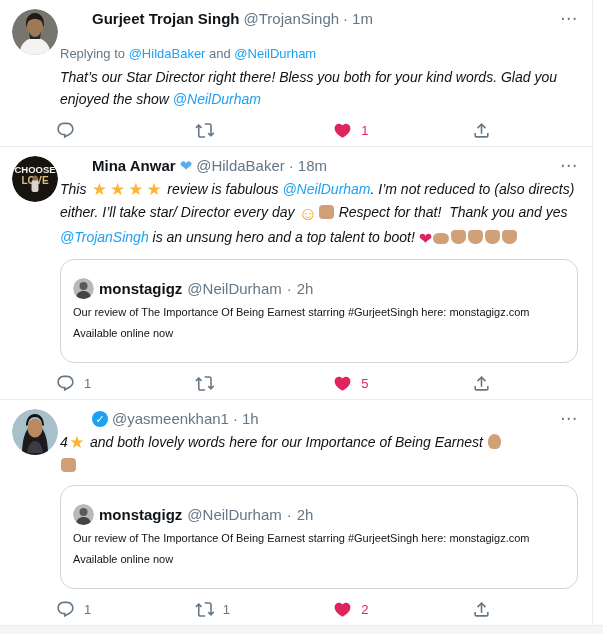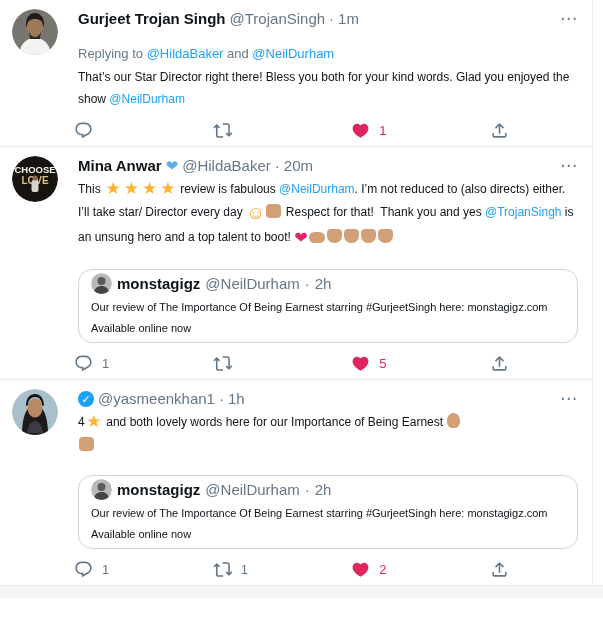--- a/index.html
+++ b/index.html
@@ -1,42 +1,42 @@
 <!DOCTYPE html>
 <html><head>
 <meta charset="utf-8">
 <style>
   html,body{margin:0;padding:0;width:603px;height:634px;overflow:hidden;background:#fff;
     font-family:"Liberation Sans","DejaVu Sans",sans-serif;color:#0f1419;}
   .timeline{width:592px;border-right:1px solid #e6ecf0;background:#fff;}
   .tweet{position:relative;display:flex;padding:9px 14px 6px 12px;border-bottom:1px solid #e6ecf0;}
-  .avatar{flex:0 0 46px;margin-right:20px;text-decoration:underline;}
+  .avatar{flex:0 0 46px;margin-right:2px;text-decoration:underline;}
   .avatar svg{display:block;border-radius:50%;}
   .content{flex:1;min-width:0;}
-  .header{display:flex;align-items:center;gap:4px;font-size:15px;line-height:20px;white-space:nowrap;}
+  .header{display:flex;align-items:center;gap:4px;font-size:15px;line-height:20px;white-space:nowrap;margin-left:32px;}
   .name{font-weight:700;color:#0f1419;}
   .meta{color:#657786;}
   .more{position:absolute;top:8px;right:14px;color:#657786;font-size:17px;letter-spacing:1px;cursor:pointer;}
   .replying{font-size:13px;line-height:21px;margin-top:14px;color:#657786;}
-  .body{font-size:12px;line-height:22px;margin-top:2px;word-wrap:break-word;}
+  .body{font-size:14px;line-height:22px;margin-top:2px;word-wrap:break-word;font-style:italic;}
   .tlink{color:#1da1f2;cursor:pointer;}
   .emoji{display:inline-block;vertical-align:-2px;}
   .e-star::before{content:"★";color:#ffb32e;font-size:17px;}
   .e-star{margin:0 1.5px;vertical-align:-1px;}
   .e-red-heart::before{content:"❤";color:#e0245e;font-size:16px;}
   .e-blue-heart::before{content:"❤";color:#5dadec;font-size:15px;}
   .e-blush::before{content:"☺";color:#f5a623;font-size:19px;}
   .e-blush{vertical-align:-3px;}
   .e-raised-hands,.e-clap,.e-pray,.e-fist{width:15px;height:14px;background:#d2a077;border-radius:4px;margin:0 1px;}
   .e-fist{border-radius:7px;width:16px;height:11px;}
   .e-pray{border-radius:50% 50% 42% 42%;width:13px;height:15px;}
   .e-clap{border-radius:4px 4px 7px 7px;}
   .verified{display:inline-block;width:16px;height:16px;border-radius:50%;background:#1da1f2;color:#fff;
     font-size:11px;line-height:16px;text-align:center;font-weight:700;}
-  .quote{margin-top:19px;border:1px solid #ccd6dd;border-radius:14px;padding:3px 12px;cursor:pointer;}
+  .quote{margin-top:9px;border:1px solid #ccd6dd;border-radius:14px;padding:18px 12px;cursor:pointer;}
   .q-header{display:flex;align-items:center;gap:5px;font-size:15px;line-height:20px;}
   .q-avatar svg{display:block;border-radius:50%;}
   .q-body{font-size:11px;line-height:21px;margin-top:3px;color:#0f1419;}
   .actions{display:flex;justify-content:space-between;width:452px;margin-top:11px;margin-left:-4px;}
   .action{display:flex;align-items:center;gap:9px;background:none;border:none;padding:0;
     color:#657786;cursor:pointer;font-family:inherit;}
   .action svg{width:19px;height:19px;fill:#657786;}
   .action .count{font-size:13px;color:#657786;min-width:8px;text-align:left;}
   .action.liked svg{fill:#e0245e;}
   .action.liked .count{color:#e0245e;}
@@ -105,21 +105,21 @@
         <rect x="19.5" y="24" width="7" height="12" rx="2" fill="#d8d4cc"></rect>
         <circle cx="23" cy="22" r="2.6" fill="#8a6a4e"></circle>
       </svg>
     </div>
     <div class="content">
       <div class="header">
         <span class="name">Mina Anwar</span>
         <span class="emoji e-blue-heart"></span>
         <span class="meta">@HildaBaker</span>
         <span class="meta">·</span>
-        <span class="meta">20m</span>
+        <span class="meta">18m</span>
       </div>
       <div class="body"><span>This </span><span class="emoji e-star"></span><span class="emoji e-star"></span><span class="emoji e-star"></span><span class="emoji e-star"></span><span> review is fabulous </span><span class="tlink">@NeilDurham</span><span>. I’m not reduced to (also directs) either. I’ll take star/ Director every day </span><span class="emoji e-blush"></span><span class="emoji e-raised-hands"></span><span> Respect for that!&nbsp; Thank you and yes </span><span class="tlink">@TrojanSingh</span><span> is an unsung hero and a top talent to boot! </span><span class="emoji e-red-heart"></span><span class="emoji e-fist"></span><span class="emoji e-clap"></span><span class="emoji e-clap"></span><span class="emoji e-clap"></span><span class="emoji e-clap"></span></div>
 
       <div class="quote">
         <div class="q-header">
           <span class="q-avatar">
             <svg width="21" height="21" viewBox="0 0 21 21">
               <circle cx="10.5" cy="10.5" r="10.5" fill="#b9b9b9"></circle>
               <circle cx="10.5" cy="8" r="4" fill="#5a5a5a"></circle>
               <path d="M2.5 21c1-6 4-8 8-8s7 2 8 8z" fill="#444"></path>

